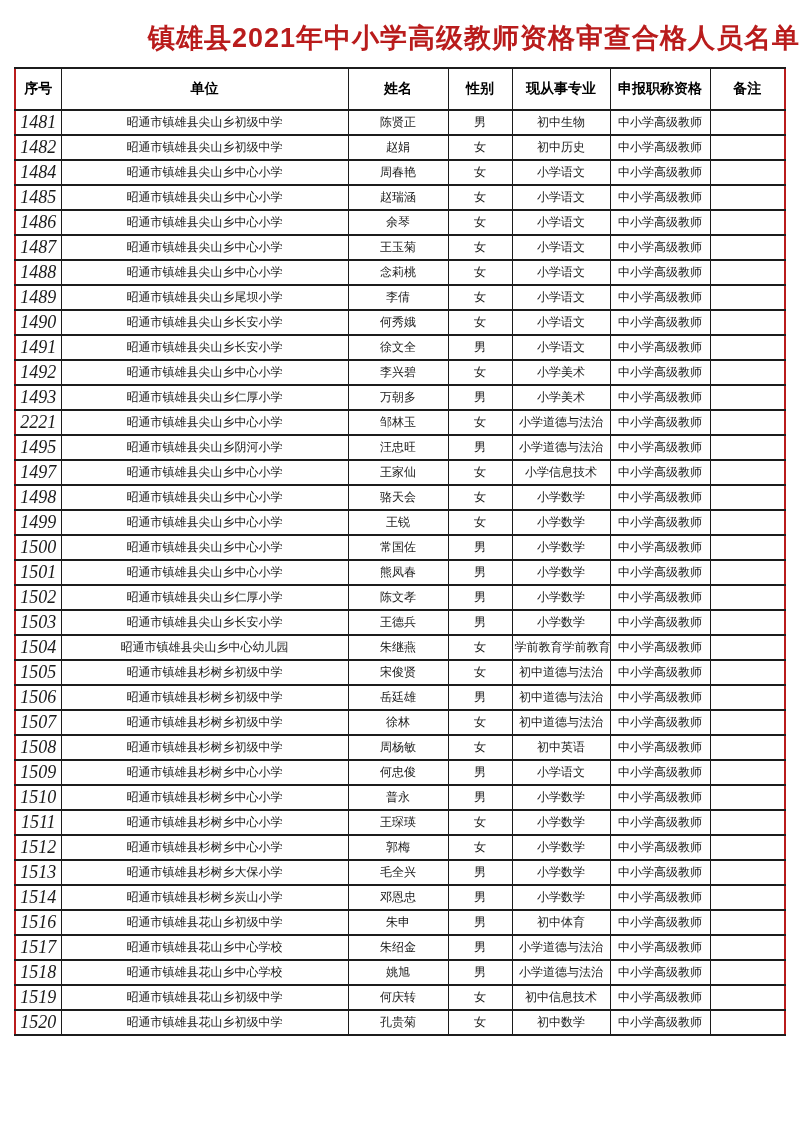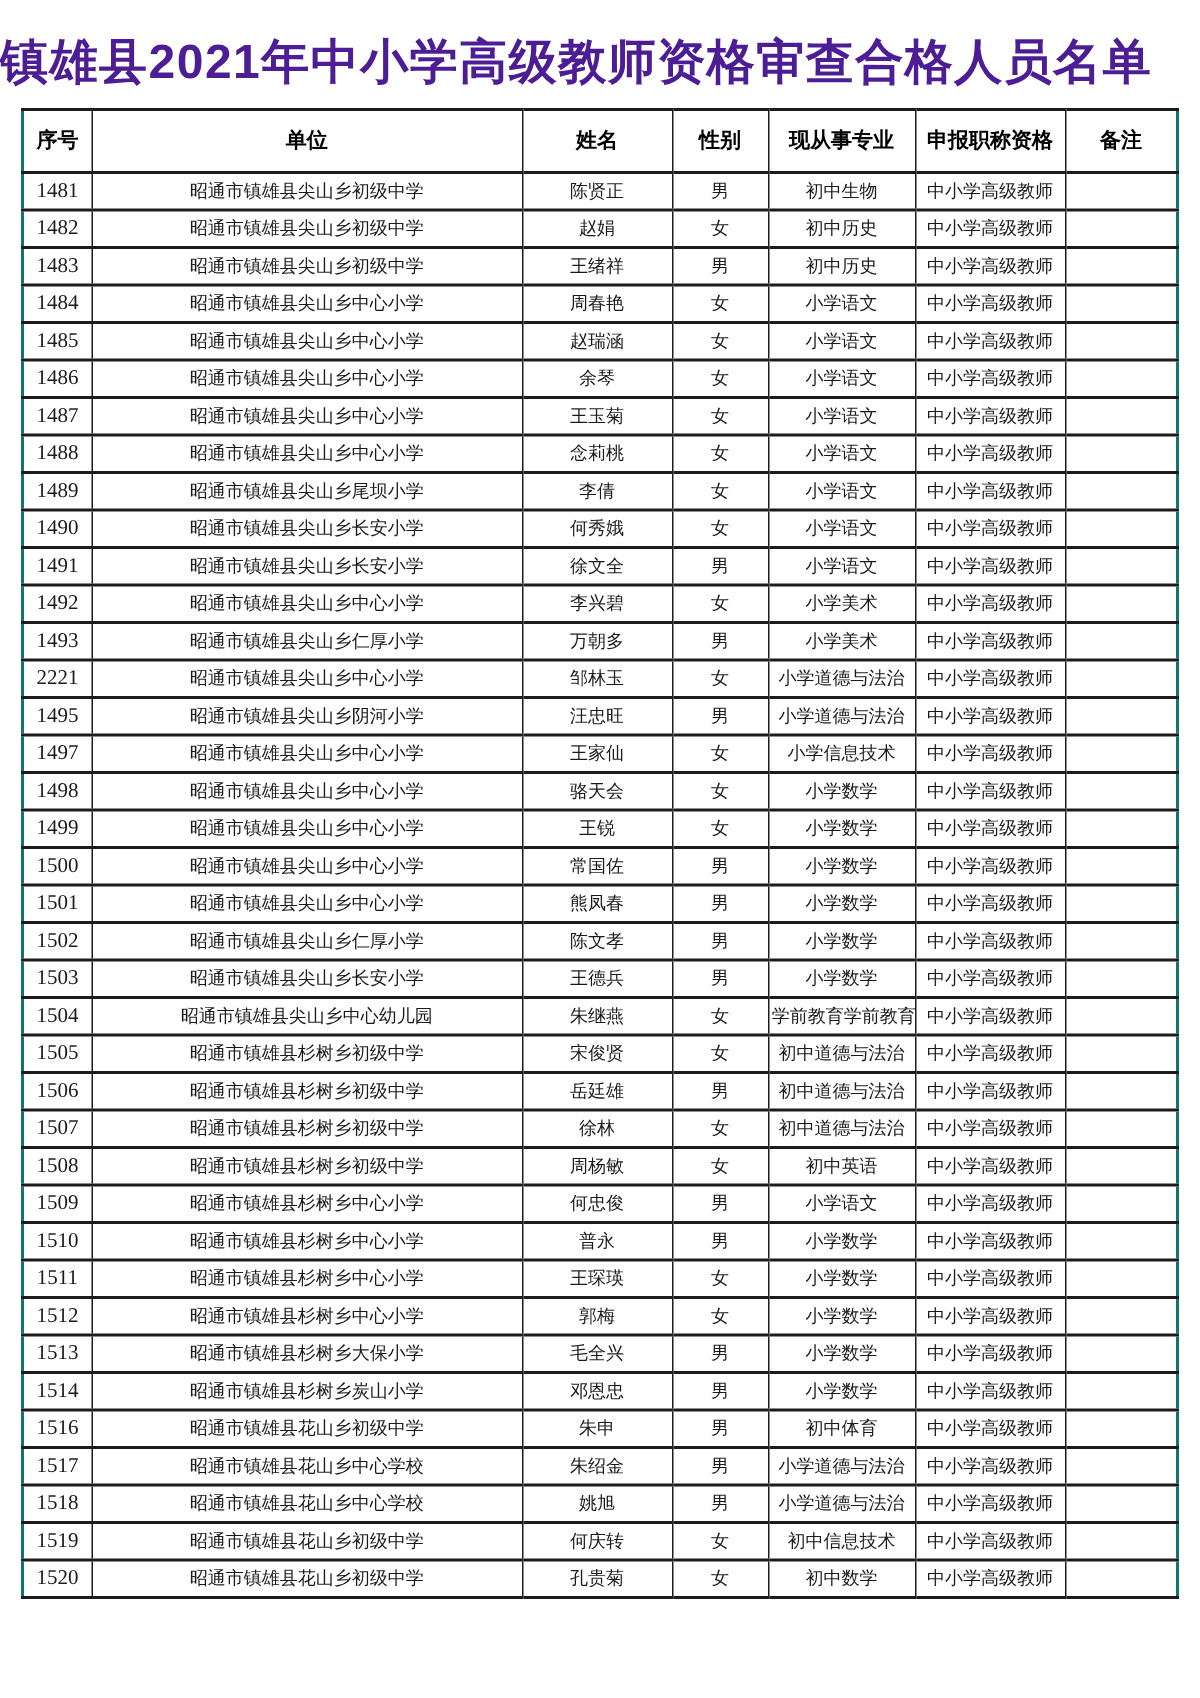--- a/index.html
+++ b/index.html
@@ -7,35 +7,35 @@
     padding: 0;
     background: #ffffff;
   }
   body {
     width: 800px;
     height: 1132px;
     overflow: hidden;
     color: #111111;
   }
   .doc-title {
-    text-align: left;
+    text-align: right;
     font-family: "Liberation Sans", "DejaVu Sans", sans-serif;
     font-weight: bold;
-    font-size: 32px;
+    font-size: 27px;
     letter-spacing: 1px;
-    color: #4c1d95;
+    color: #b91c1c;
     padding-top: 24px;
     line-height: 1.1;
   }
   table.roster {
     border-collapse: collapse;
     table-layout: fixed;
     width: 770px;
     margin: 13px auto 11px auto;
-    border: 2px solid #0f766e;
+    border: 2px solid #b91c1c;
   }
   table.roster th {
     font-family: "Liberation Serif", "DejaVu Serif", serif;
     font-weight: bold;
     font-size: 14px;
     height: 40px;
     text-align: center;
     vertical-align: middle;
     padding: 0 2px;
     border-left: 1px solid #1c1c1c;
@@ -53,22 +53,23 @@
     padding: 0 2px;
     overflow: hidden;
     white-space: nowrap;
     border-left: 1px solid #1c1c1c;
     border-right: 1px solid #1c1c1c;
     border-top: 2px solid #1c1c1c;
     border-bottom: 2px solid #1c1c1c;
     color: #1a1a1a;
   }
   table.roster td.col-index {
-    font-size: 14px;
+    font-size: 18px;
     font-family: "Liberation Serif", "DejaVu Serif", serif;
+    font-style: italic;
   }
 </style>
 </head>
 <body>
 
 <div class="doc-title">镇雄县2021年中小学高级教师资格审查合格人员名单</div>
 
 <table class="roster">
   <colgroup>
     <col style="width:46px">
@@ -103,29 +104,20 @@
       <tr>
         <td class="col-index">1482</td>
         <td class="col-unit">昭通市镇雄县尖山乡初级中学</td>
         <td class="col-name">赵娟</td>
         <td class="col-gender">女</td>
         <td class="col-profession">初中历史</td>
         <td class="col-declared-title">中小学高级教师</td>
         <td class="col-remark"></td>
       </tr>
       <tr>
-        <td class="col-index">1483</td>
-        <td class="col-unit">昭通市镇雄县尖山乡初级中学</td>
-        <td class="col-name">王绪祥</td>
-        <td class="col-gender">男</td>
-        <td class="col-profession">初中历史</td>
-        <td class="col-declared-title">中小学高级教师</td>
-        <td class="col-remark"></td>
-      </tr>
-      <tr>
         <td class="col-index">1484</td>
         <td class="col-unit">昭通市镇雄县尖山乡中心小学</td>
         <td class="col-name">周春艳</td>
         <td class="col-gender">女</td>
         <td class="col-profession">小学语文</td>
         <td class="col-declared-title">中小学高级教师</td>
         <td class="col-remark"></td>
       </tr>
       <tr>
         <td class="col-index">1485</td>

